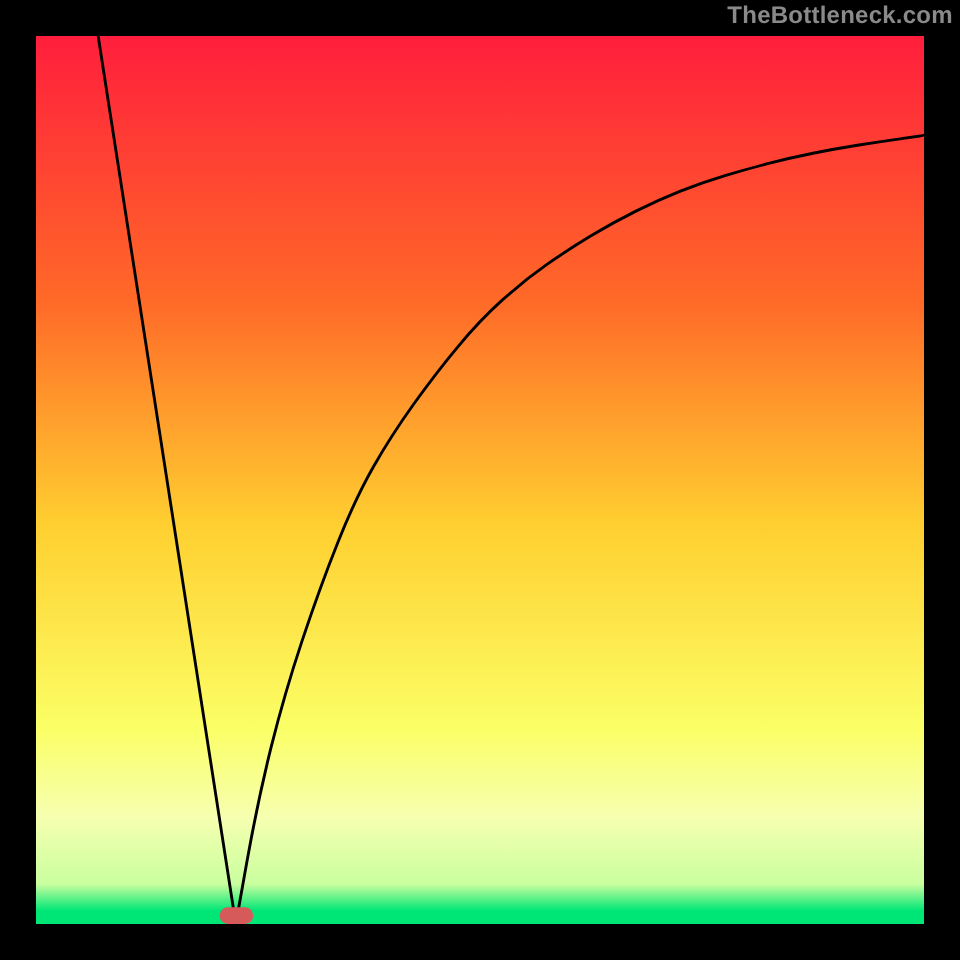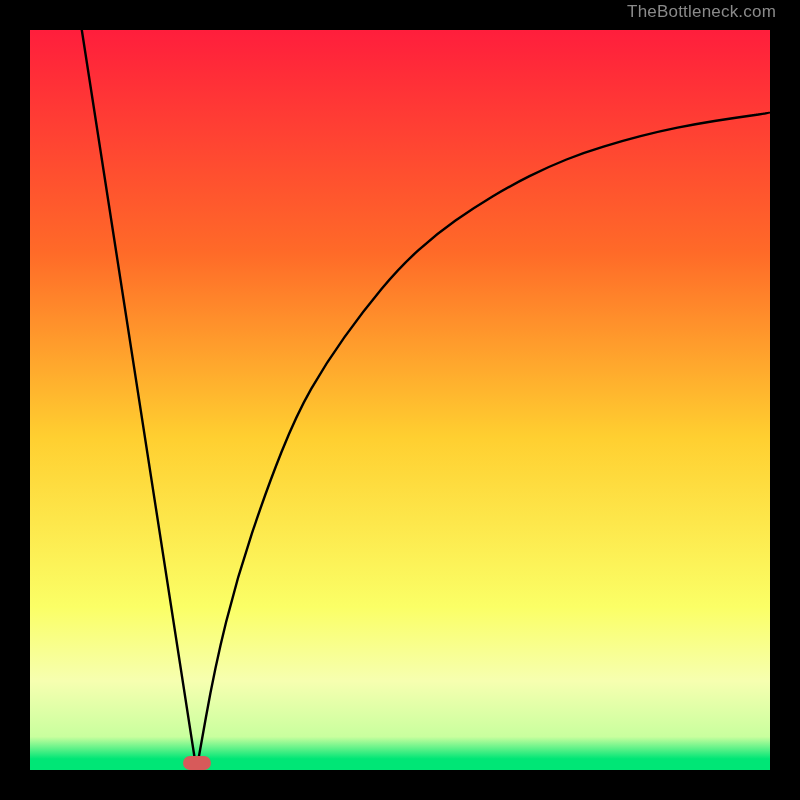--- a/index.html
+++ b/index.html
@@ -30,24 +30,24 @@
     position: absolute;
     width: 28px;
     height: 14px;
     border-radius: 7px;
     background: #d75a5a;
     transform: translate(-50%, -50%);
   }
   .watermark {
     position: absolute;
     top: 2px;
-    right: 24px;
+    right: 6px;
     font-family: Arial, Helvetica, sans-serif;
-    font-size: 17px;
-    font-weight: normal;
+    font-size: 20px;
+    font-weight: bold;
     color: #8a8a8a;
     letter-spacing: 0.2px;
     user-select: none;
   }
 </style>
 </head>
 <body>
 
 <div class="frame">
   <div class="plot">

